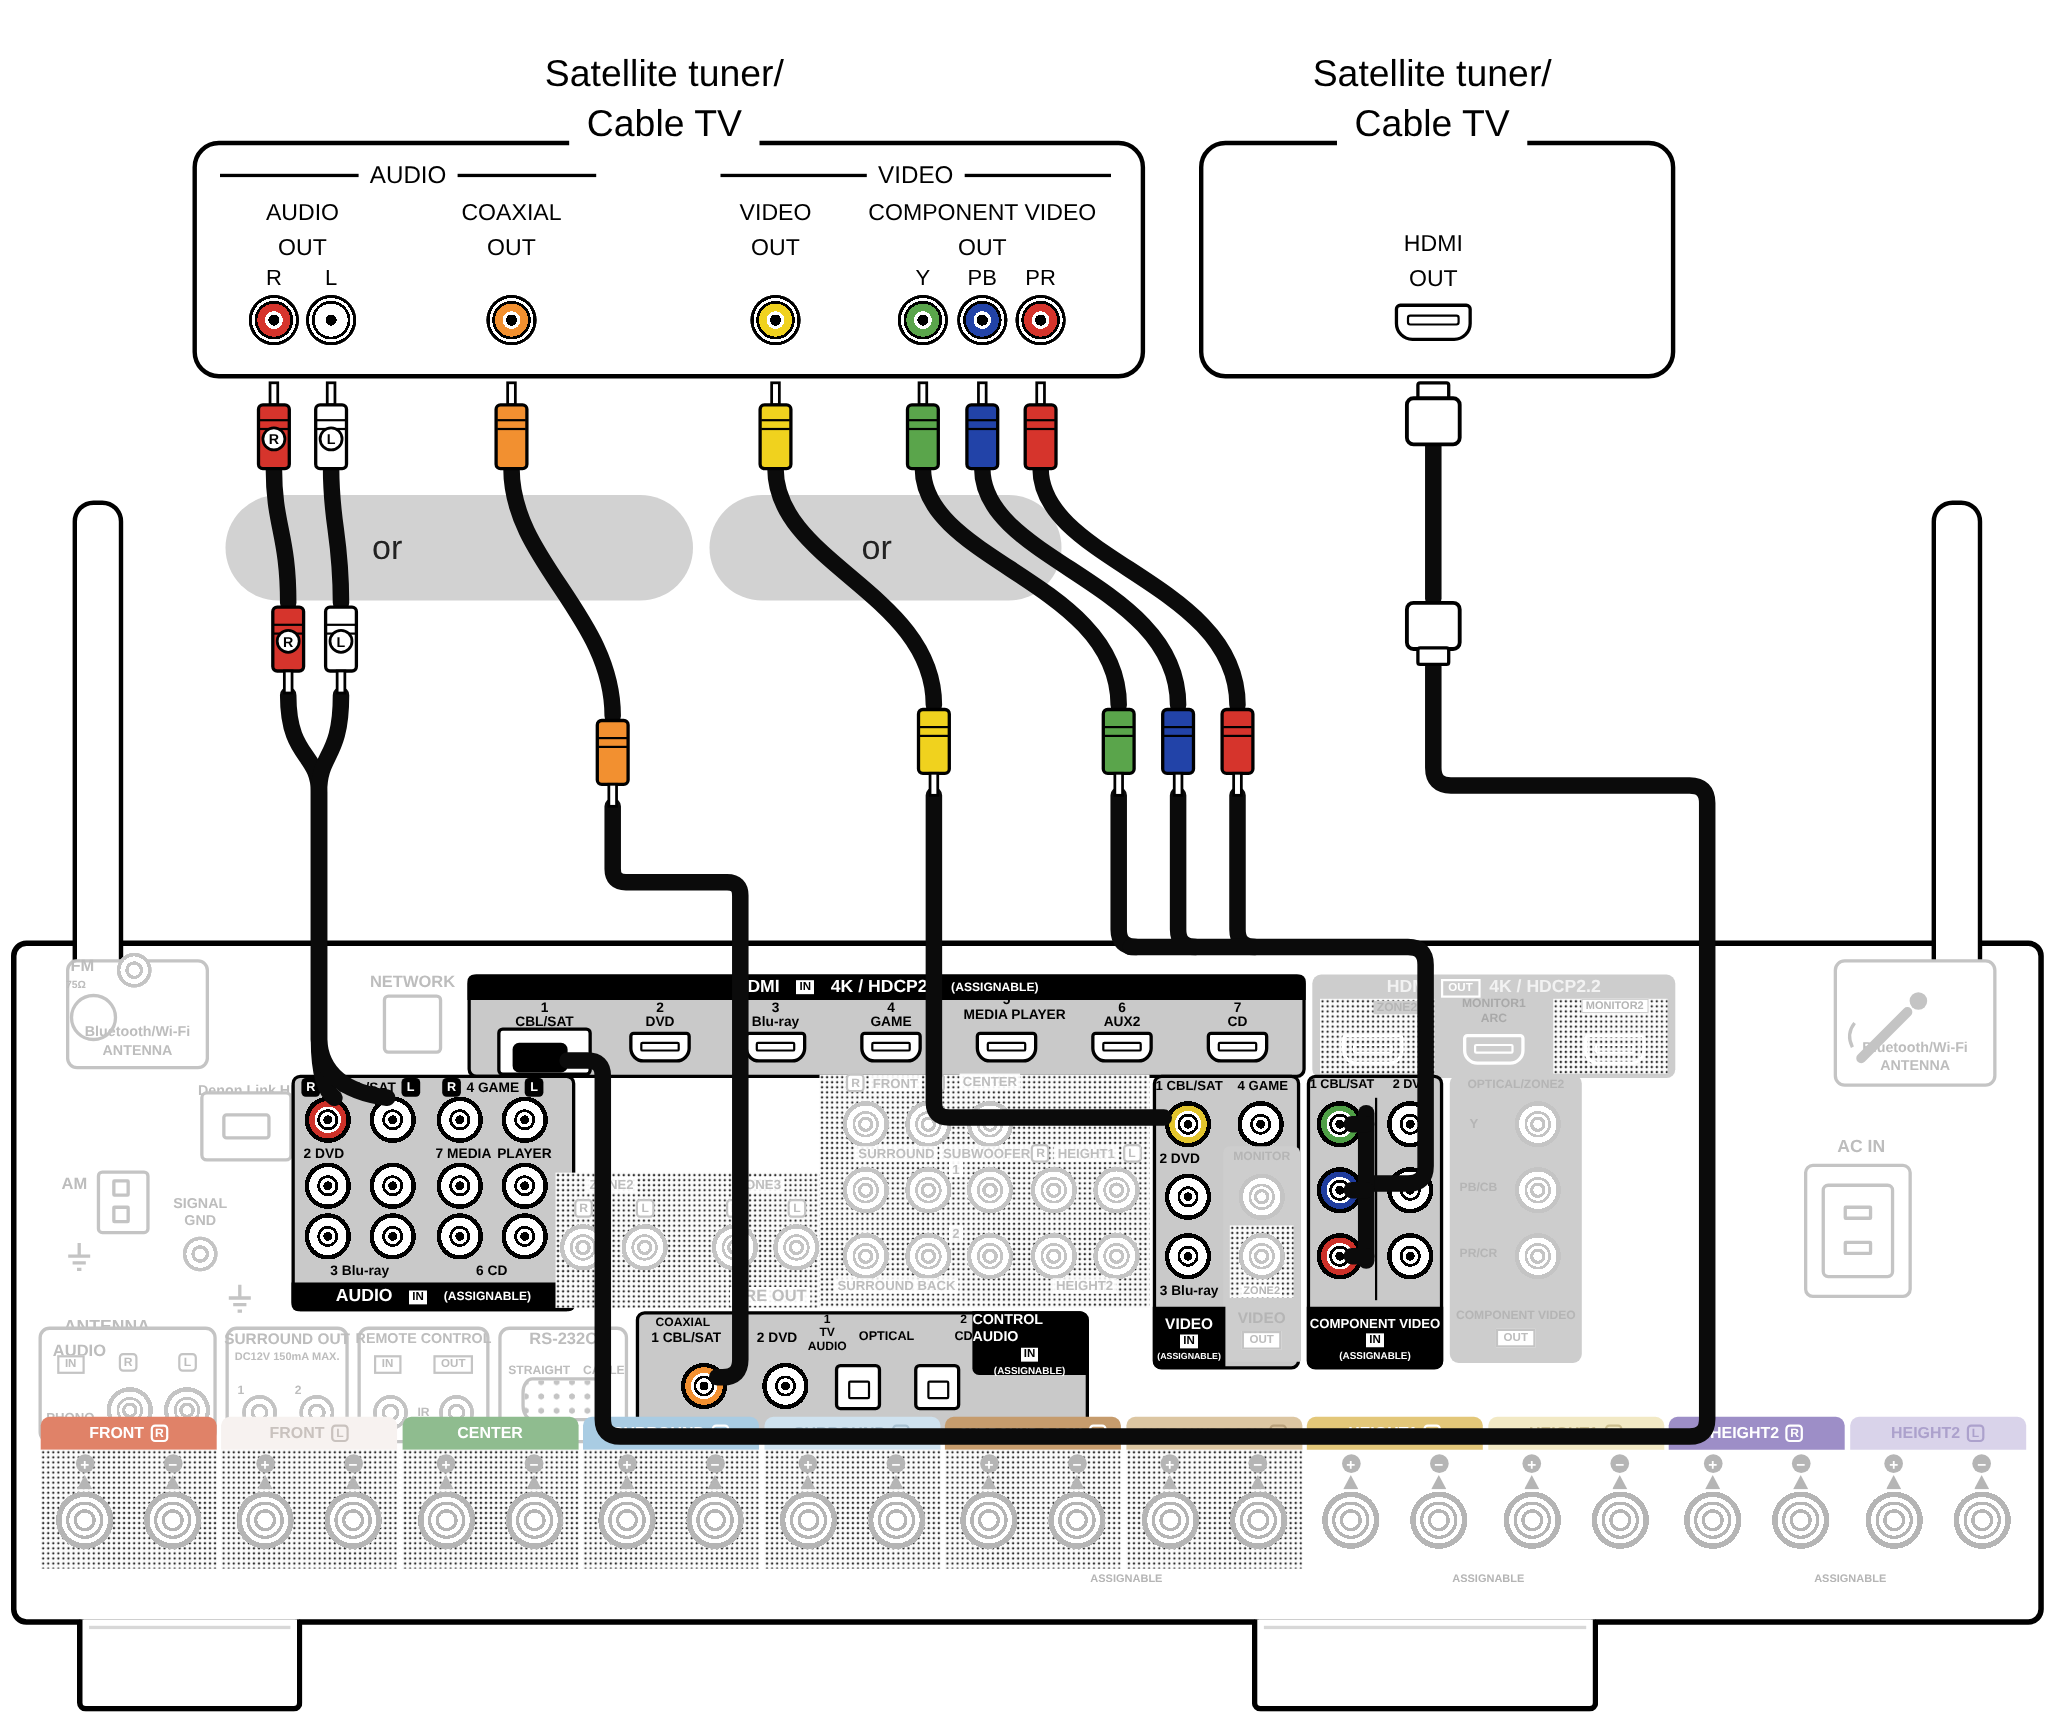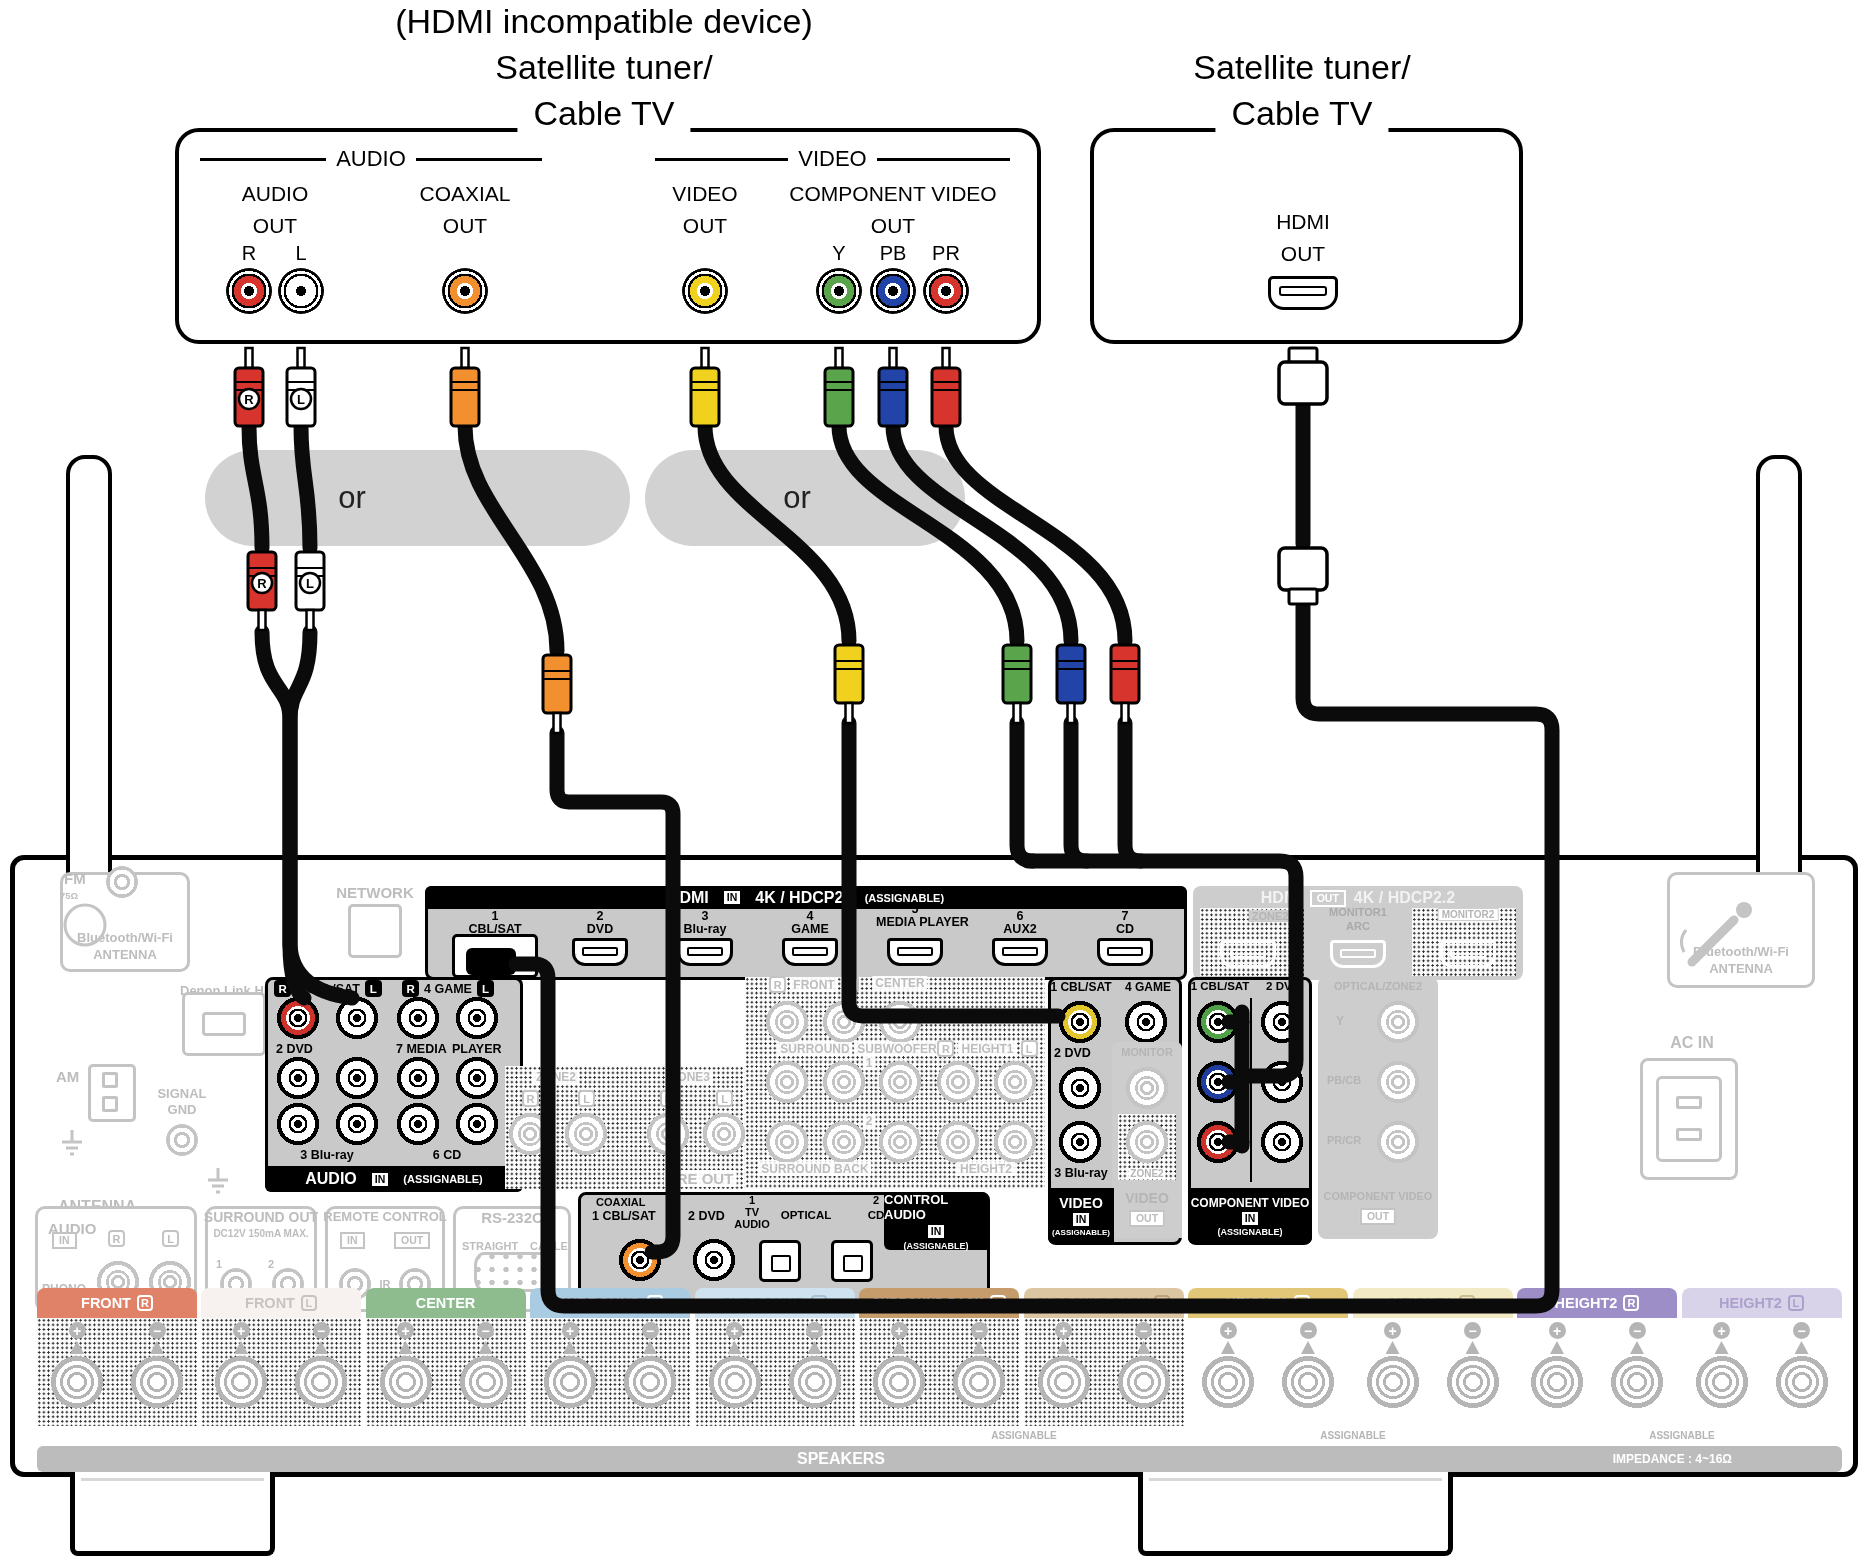--- a/index.html
+++ b/index.html
@@ -68,21 +68,20 @@
     background:radial-gradient(circle,#fff 0 7px,#b5b5b5 7px 10px,#fff 10px 14px,#b5b5b5 14px 17px,#fff 17px 21px,#b5b5b5 21px 26px,transparent 26px);}
   .foot{position:absolute;height:84px;background:#fff;border:5px solid #000;border-top:none;border-radius:4px 4px 8px 8px;box-sizing:border-box;}
   .foot:before{content:"";position:absolute;left:6px;right:6px;top:6px;height:3px;background:#d8d8d8;}
   svg text{font-family:"Liberation Sans","DejaVu Sans",sans-serif;}
 </style>
 </head>
 <body>
 
 <div id="stage">
 
-  <div class="abs devtitle" style="left:604px;top:2px;">(HDMI incompatible device)</div>
   <div class="abs devtitle" style="left:604px;top:48px;">Satellite tuner/</div>
   <div class="devbox" style="left:175px;top:128px;width:858px;height:208px;"></div>
   <div class="abs devtitle" style="left:604px;top:94px;">Cable TV</div>
 
   <div class="grp" style="left:200px;top:146px;width:342px;">
     <span class="ln"></span>
     <span>AUDIO</span>
     <span class="ln"></span>
   </div>
   <div class="grp" style="left:655px;top:146px;width:355px;">
@@ -612,24 +611,20 @@
           <span class="tongue"></span>
           <span class="post"></span>
         </div>
       </div>
   </div>
 
   <div class="gtxtc" style="left:1024px;top:1430px;font-size:10px;color:#b5b5b5;">ASSIGNABLE</div>
   <div class="gtxtc" style="left:1353px;top:1430px;font-size:10px;color:#b5b5b5;">ASSIGNABLE</div>
   <div class="gtxtc" style="left:1682px;top:1430px;font-size:10px;color:#b5b5b5;">ASSIGNABLE</div>
 
-  <div class="abs" style="left:37px;top:1446px;width:1805px;height:26px;background:#bcbcbc;border-radius:6px;display:flex;align-items:center;">
-    <span style="color:#fff;font-weight:bold;font-size:16px;margin-left:760px;">SPEAKERS</span>
-    <span style="color:#fff;font-weight:bold;font-size:12px;margin-left:auto;margin-right:110px;">IMPEDANCE : 4~16Ω</span>
-  </div>
 
   <div class="foot" style="left:70px;top:1472px;width:205px;"></div>
   <div class="foot" style="left:1138px;top:1472px;width:315px;"></div>
 
   <svg class="abs" style="left:0;top:0;z-index:40;pointer-events:none;" width="1867" height="1566" viewBox="0 0 1867 1566">
     <defs>
       <g id="pu">
         <rect x="-3.5" y="0" width="7" height="20" fill="#fff" stroke="#000" stroke-width="2.5"></rect>
         <rect x="-14" y="20" width="28" height="58" rx="4" fill="currentColor" stroke="#000" stroke-width="3"></rect>
         <line x1="-13" y1="34" x2="13" y2="34" stroke="#000" stroke-width="2"></line>

